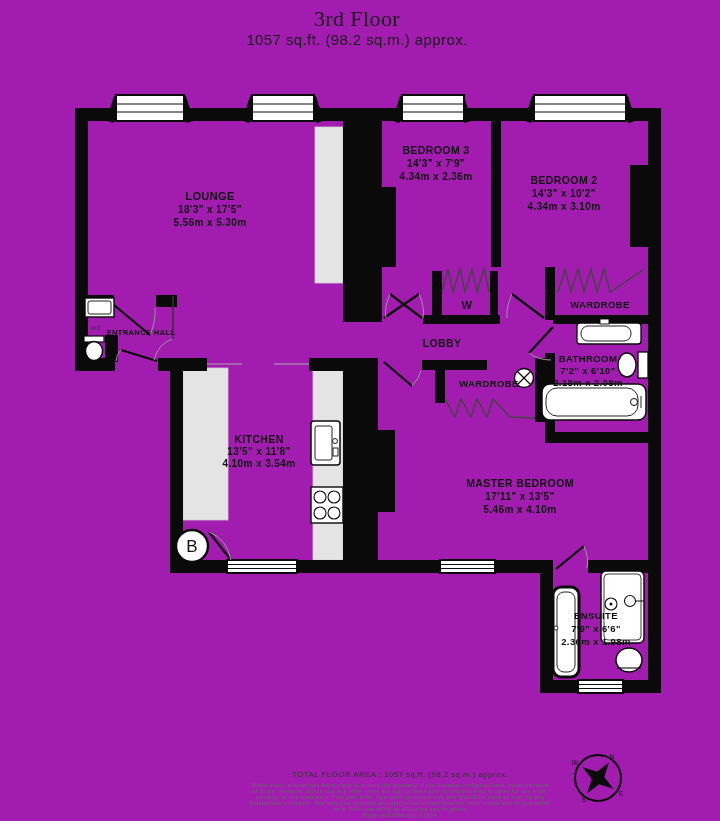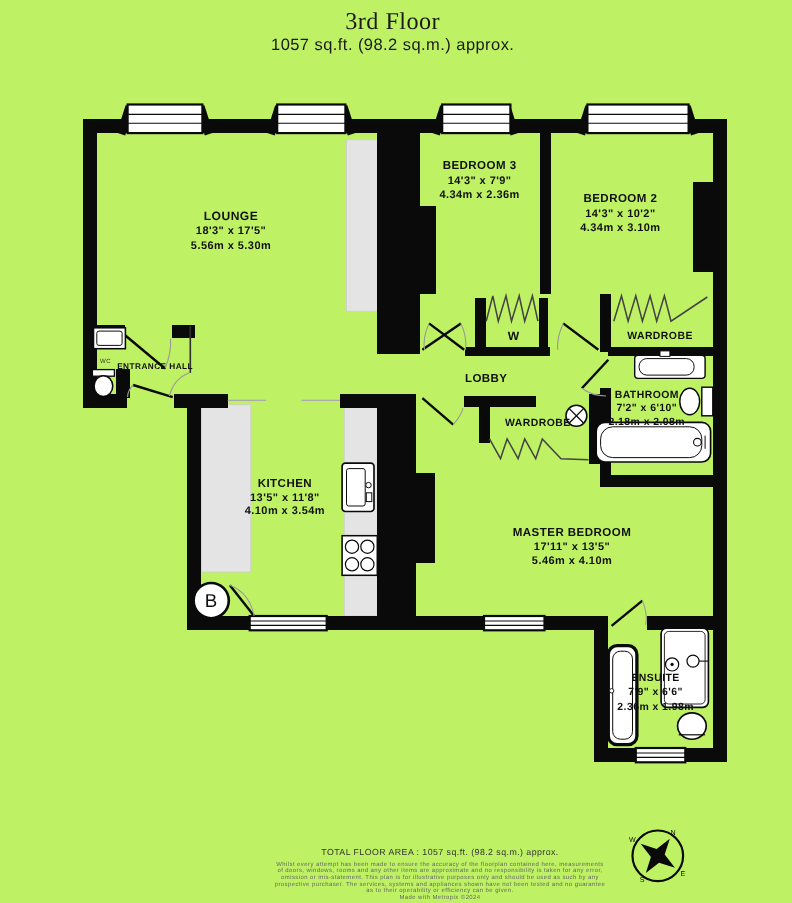--- a/index.html
+++ b/index.html
@@ -1,16 +1,16 @@
 <!DOCTYPE html>
 <html><head>
 <meta charset="utf-8">
 <style>
   html,body{margin:0;padding:0;background:#fff;}
-  .page{position:relative;width:720px;height:821px;background:#bef264;overflow:hidden;
+  .page{position:relative;width:720px;height:821px;background:#a21caf;overflow:hidden;
         font-family:"Liberation Sans", sans-serif;}
   svg text{letter-spacing:.4px;}
   .room-name,.room-dim{font-weight:bold;fill:#111;}
 </style>
 </head>
 <body>
 
 <div class="page">
 <svg width="720" height="821" viewBox="0 0 720 821">
 

